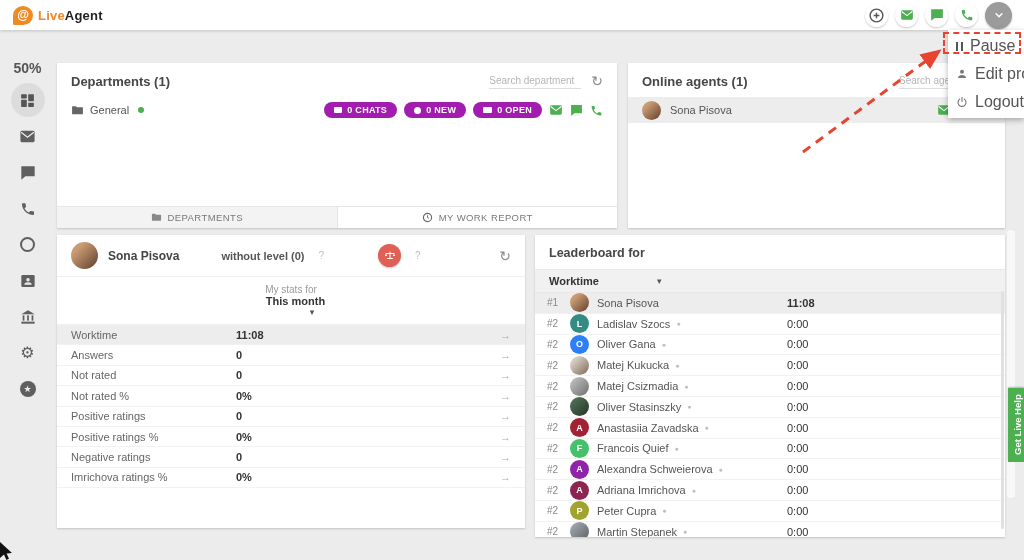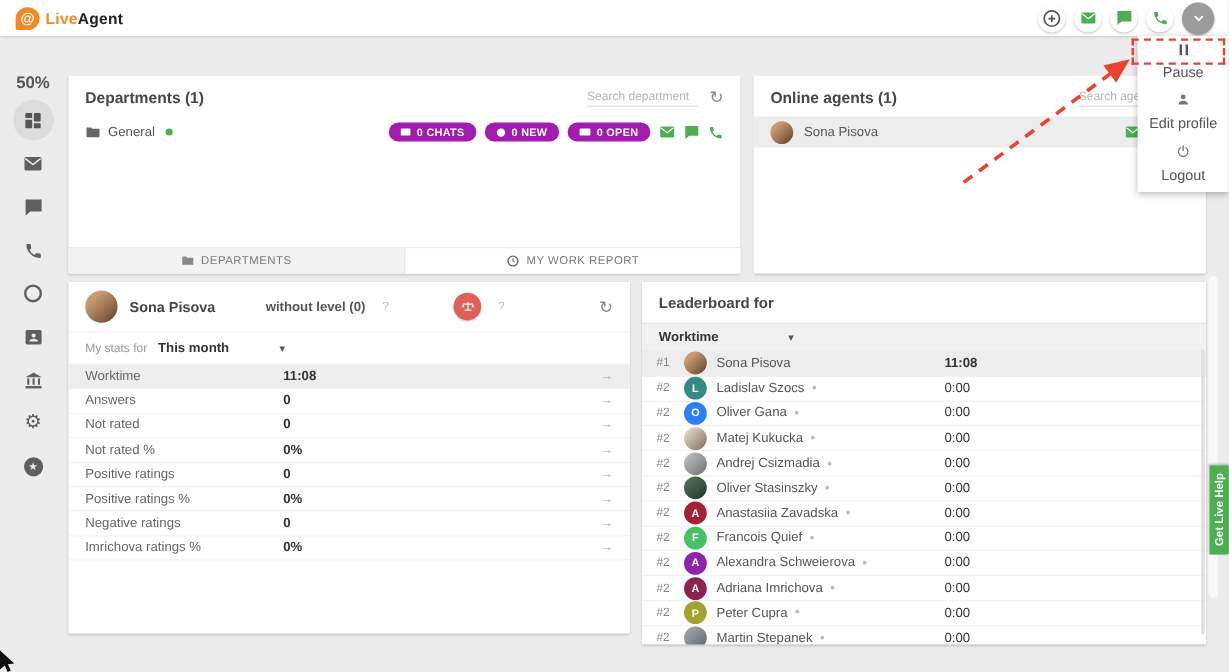--- a/index.html
+++ b/index.html
@@ -102,21 +102,21 @@
   #work-report-panel { left:57px; top:235px; width:468px; height:293px; }
   .wr-head { display:flex; align-items:center; gap:10px; padding:7px 14px; border-bottom:1px solid #f0f0f0; }
   .wr-name { font-size:12px; font-weight:bold; color:#444; }
   .wr-level { font-size:11px; font-weight:bold; color:#555; margin-left:32px; }
   .help-q { font-size:10px; color:#c0c0c0; margin-left:4px; }
   .badge-circle {
     width:23px; height:23px; border-radius:50%; background:#e06055; margin-left:44px;
     display:flex; align-items:center; justify-content:center; box-shadow:0 1px 2px rgba(0,0,0,.2);
   }
   .wr-refresh { margin-left:auto; }
-  .stats-for-row { display:flex; align-items:center; padding:7px 14px; border-bottom:1px solid #f0f0f0; }
+  .stats-for-row { display:flex; align-items:center; padding:7px 14px; border-bottom:1px solid #f0f0f0;flex-direction:column; }
   .stats-for-label { font-size:10px; color:#9a9a9a; }
   .period-select { font-size:11px; font-weight:bold; color:#333; margin-left:9px; cursor:pointer; }
   .caret { font-size:9px; color:#555; margin-left:42px; cursor:pointer; }
   .stat-row {
     display:flex; align-items:center; padding:0 14px; height:20.4px;
     border-bottom:1px solid #f2f2f2; font-size:11px; cursor:pointer;
   }
   .stat-label { color:#666; width:165px; }
   .stat-value { font-weight:bold; color:#333; flex:1; }
   .stat-arrow { color:#aaa; font-size:11px; }
@@ -138,21 +138,21 @@
   .lb-name { color:#555; width:182px; flex:none; display:flex; align-items:center; gap:6px; }
   .lb-dot { color:#bdbdbd; font-size:7px; }
   .lb-time { color:#333; }
   .lb-time.bold { font-weight:bold; }
   .lb-scrollbar { position:absolute; right:1px; top:56px; width:3px; height:238px; background:#e0e0e0; border-radius:2px; }
   
   .user-menu {
     position:absolute; left:948px; top:30px; width:76px; background:#fff;
     box-shadow:0 2px 6px rgba(0,0,0,.3); z-index:10; padding:2px 0;
   }
-  .menu-item { display:flex; align-items:center; gap:7px; padding:5px 8px; font-size:12px; color:#555; cursor:pointer; white-space:nowrap;flex-direction:column; }
+  .menu-item { display:flex; align-items:center; gap:7px; padding:5px 8px; font-size:16px; color:#555; cursor:pointer; white-space:nowrap; }
   .pause-bars { width:7px; height:9px; border-left:2.5px solid #555; border-right:2.5px solid #555; flex:none; }
   
   .pause-annotation {
     position:absolute; left:943px; top:32px; width:78px; height:22px;
     border:2px dashed #e8432e; z-index:12; pointer-events:none;
   }
   .arrow-overlay { position:absolute; left:0; top:0; z-index:11; pointer-events:none; }
   
   .scroll-strip { position:absolute; left:1007px; top:230px; width:8px; height:268px; background:#f8f8f8; border-radius:4px; }
   .live-help-tab {
@@ -505,21 +505,21 @@
           <span>Matej Kukucka</span>
           <span class="lb-dot">●</span>
         </span>
         <span class="lb-time">0:00</span>
       </div>
 
       <div class="lb-row">
         <span class="lb-rank">#2</span>
         <span class="avatar avatar-sm" style="background: linear-gradient(135deg, rgb(181, 181, 181) 20%, rgb(111, 111, 111));"></span>
         <span class="lb-name">
-          <span>Andrej Csizmadia</span>
+          <span>Matej Csizmadia</span>
           <span class="lb-dot">●</span>
         </span>
         <span class="lb-time">0:00</span>
       </div>
 
       <div class="lb-row">
         <span class="lb-rank">#2</span>
         <span class="avatar avatar-sm" style="background: linear-gradient(135deg, rgb(78, 107, 82) 20%, rgb(36, 53, 40));"></span>
         <span class="lb-name">
           <span>Oliver Stasinszky</span>

